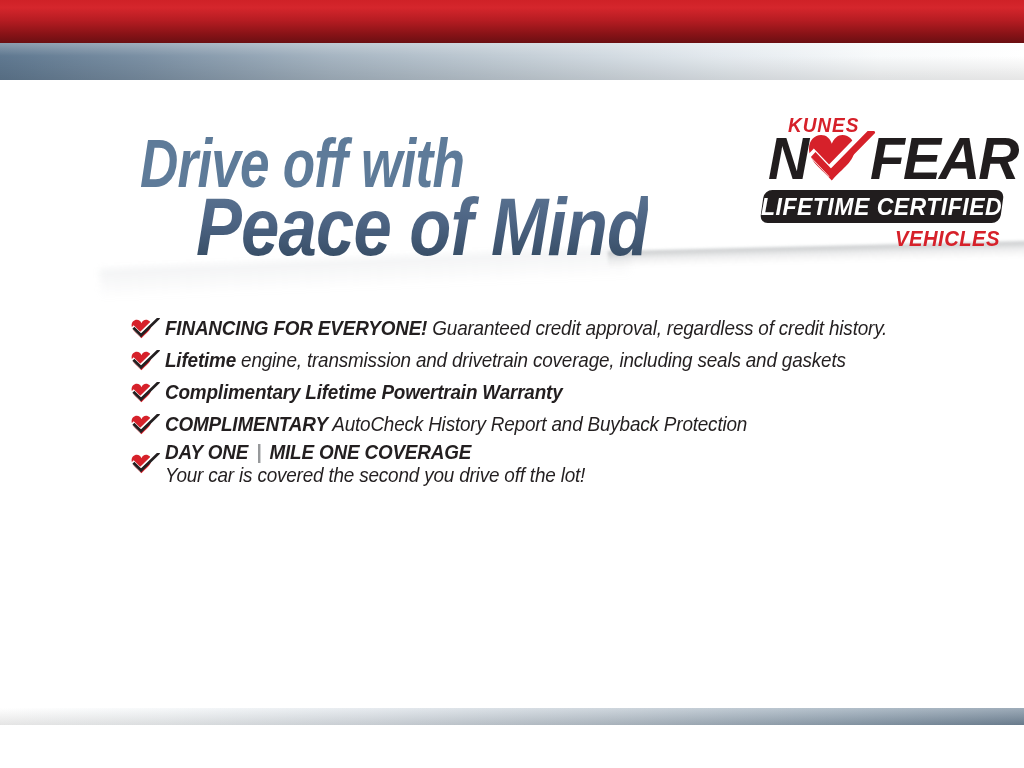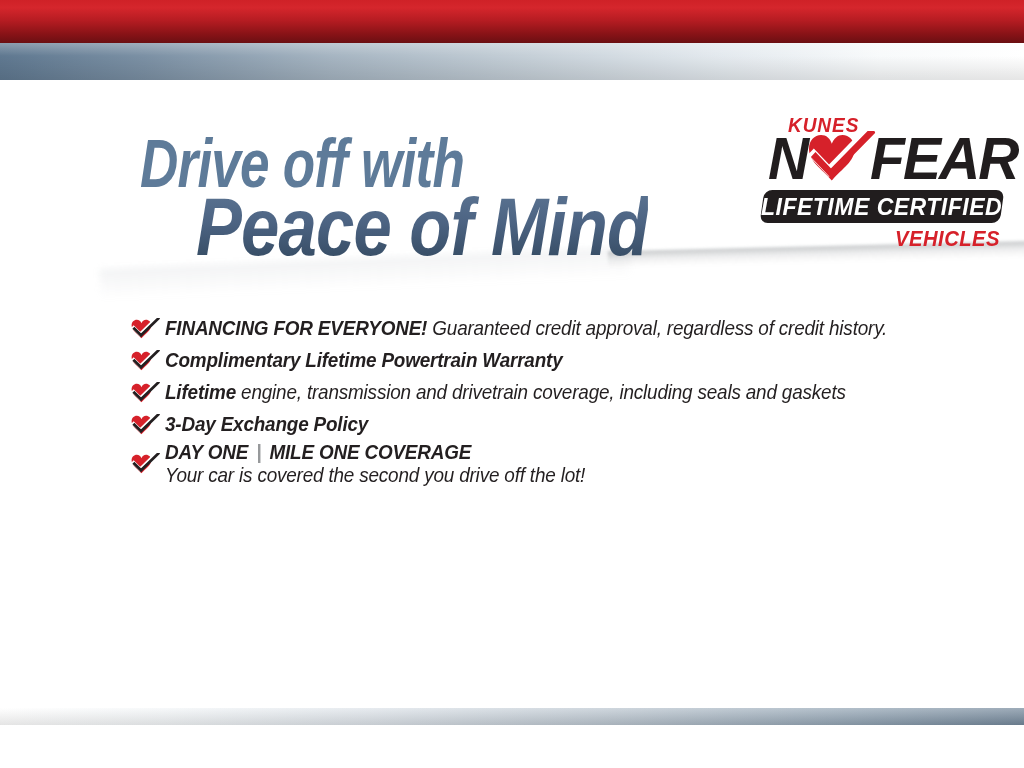--- a/index.html
+++ b/index.html
@@ -152,39 +152,39 @@
       <svg class="icon">
           <use href="#heartcheck"></use>
         </svg>
       <div class="txt"><b>FINANCING FOR EVERYONE!</b><span> Guaranteed credit approval, regardless of credit history.</span></div>
     </div>
 
     <div class="row">
       <svg class="icon">
           <use href="#heartcheck"></use>
         </svg>
+      <div class="txt"><b>Lifetime</b><span> engine, transmission and drivetrain coverage, including seals and gaskets</span></div>
+    </div>
+
+    <div class="row">
+      <svg class="icon">
+          <use href="#heartcheck"></use>
+        </svg>
       <div class="txt"><b>Complimentary Lifetime Powertrain Warranty</b><span></span></div>
     </div>
 
-    <div class="row">
-      <svg class="icon">
-          <use href="#heartcheck"></use>
-        </svg>
-      <div class="txt"><b>Lifetime</b><span> engine, transmission and drivetrain coverage, including seals and gaskets</span></div>
-    </div>
-
-
-
-
-    <div class="row">
-      <svg class="icon">
-          <use href="#heartcheck"></use>
-        </svg>
-      <div class="txt"><b>3-Day Exchange Policy</b><span></span></div>
-    </div>
+
+
+    <div class="row">
+      <svg class="icon">
+          <use href="#heartcheck"></use>
+        </svg>
+      <div class="txt"><b>COMPLIMENTARY</b><span> AutoCheck History Report and Buyback Protection</span></div>
+    </div>
+
 
 
     <div class="row tall">
       <svg class="icon">
           <use href="#heartcheck"></use>
         </svg>
       <div class="txt">
         <div class="l1"><b>DAY ONE</b><span class="div-bar">|</span><b>MILE ONE COVERAGE</b></div>
         <div class="l2">Your car is covered the second you drive off the lot!</div>
       </div>

